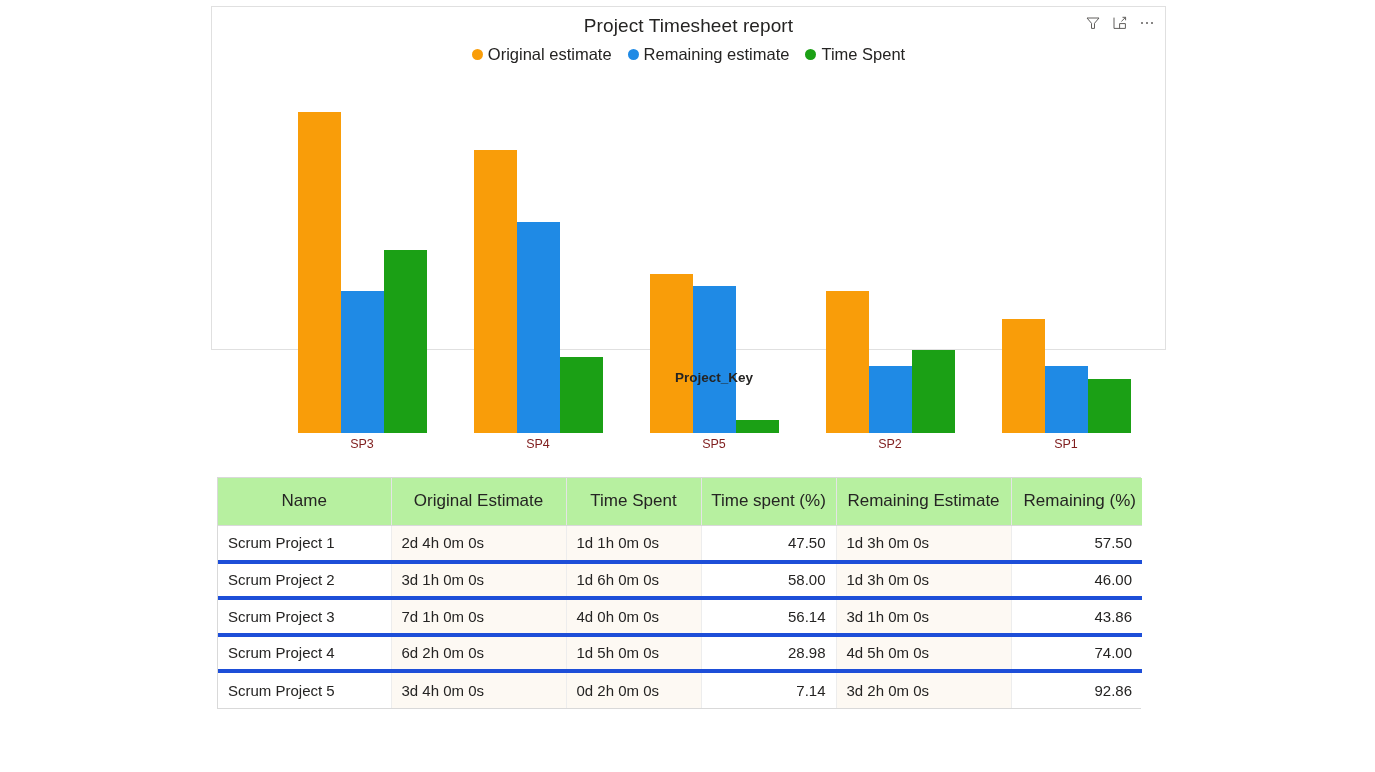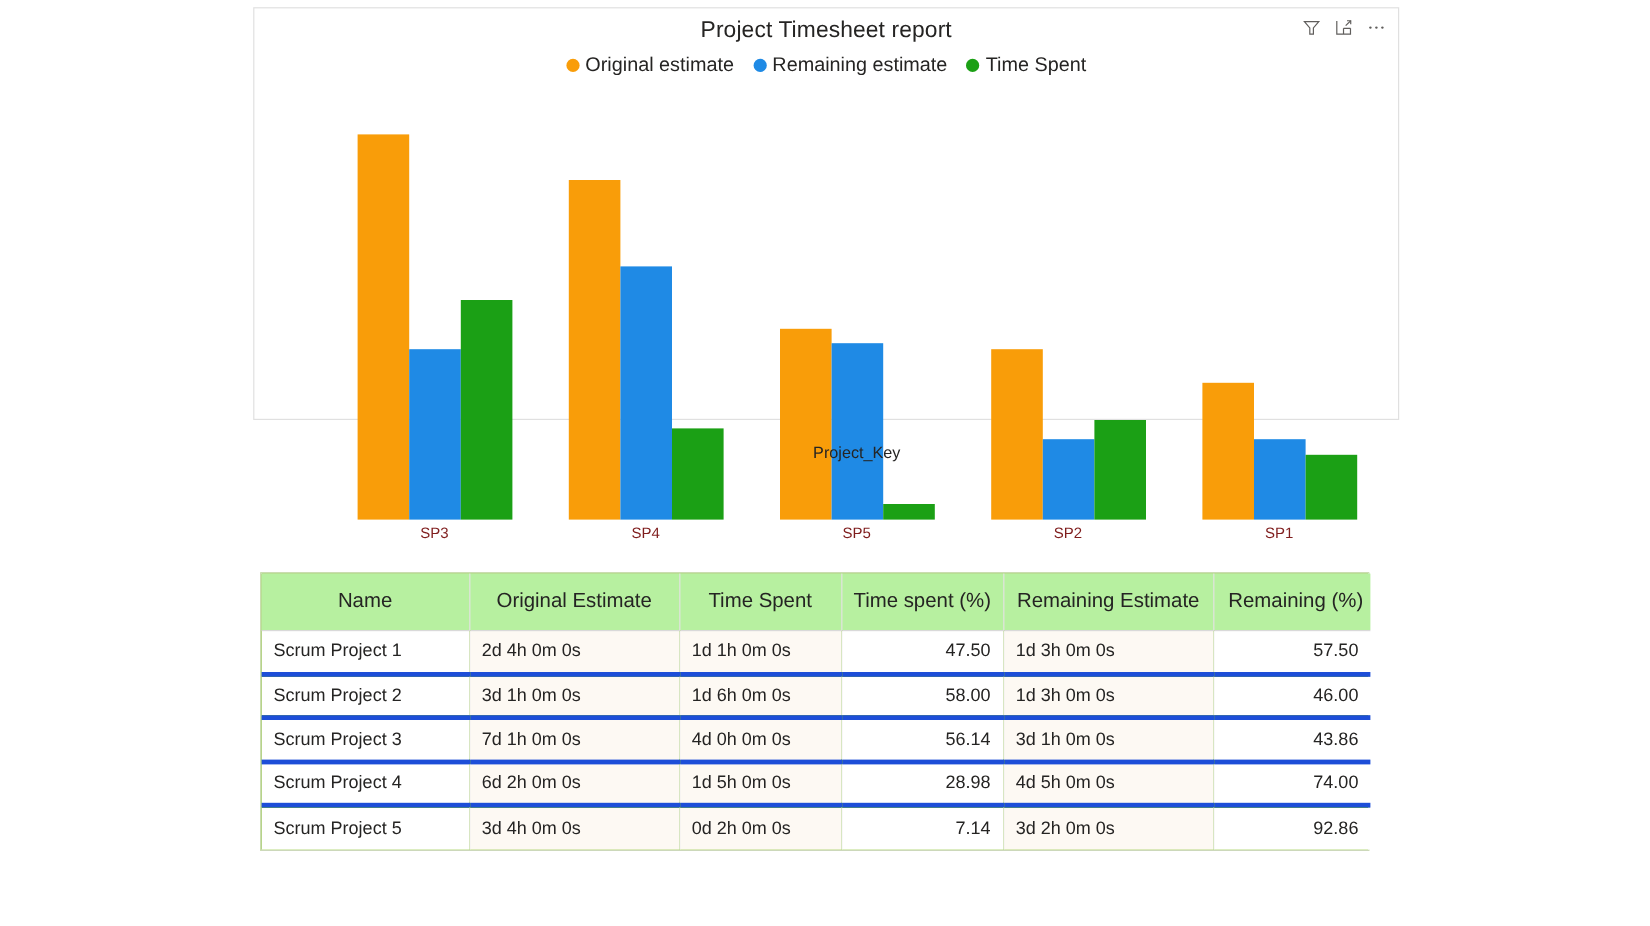--- a/index.html
+++ b/index.html
@@ -58,30 +58,30 @@
     display: flex; align-items: flex-end; justify-content: center;
   }
   .bar { display: block; }
   .cat-label {
     position: absolute; top: 341px;
     font-size: 12.5px; color: #7f1d1d; text-align: center;
     white-space: nowrap;
   }
   .axis-title {
     position: absolute; left: 0; top: 363px; width: 880px;
-    text-align: center; font-size: 13.5px; color: #252423; font-weight: 400;
+    text-align: center; font-size: 13.5px; color: #252423; font-weight: 700;
   }
 
   
   .table-wrap {
     position: absolute;
     left: 217px; top: 477px;
     width: 924px;
     border: 1px solid #d9d9d9;
-    background: #84cc16;
+    background: #86efac;
   }
   table.report { border-collapse: collapse; width: 100%; table-layout: fixed; }
   table.report th {
     background: #b7f0a0;
     color: #252423;
     font-weight: 400;
     font-size: 17px;
     height: 47px;
     border-right: 1px solid #e4e4e4;
     border-bottom: 1px solid #d9d9d9;

